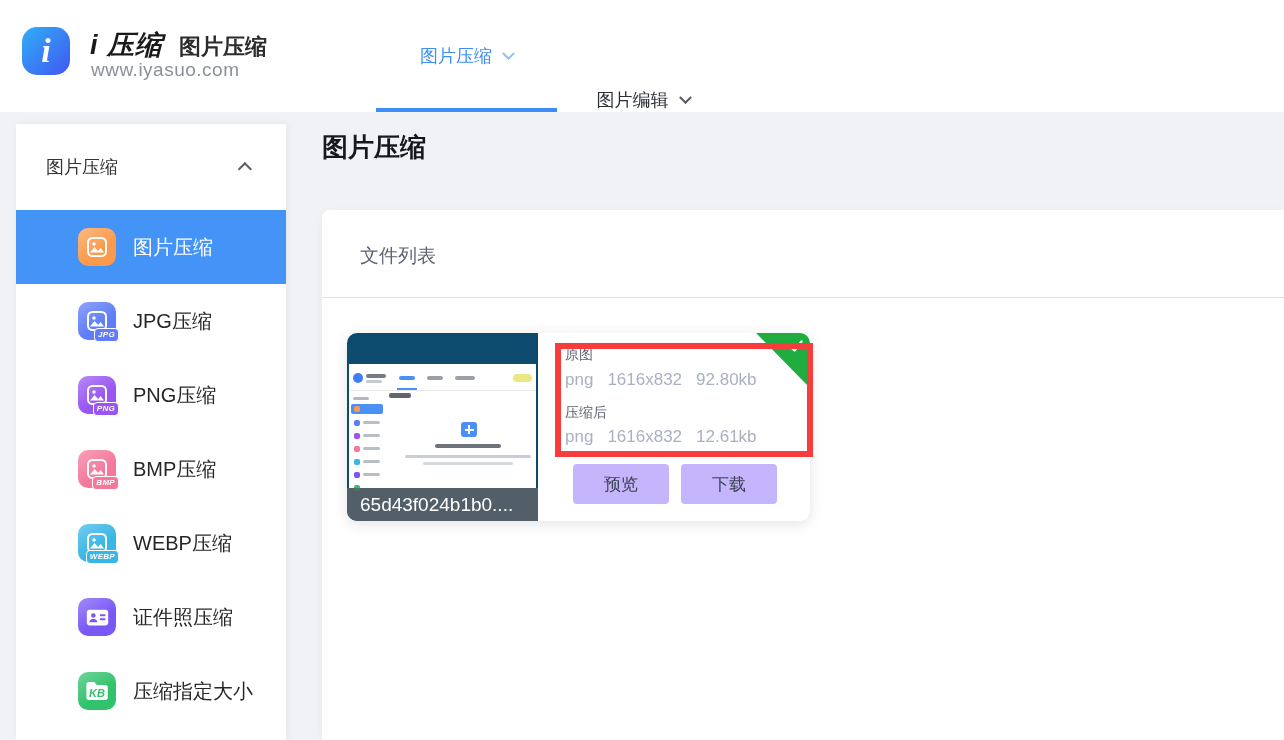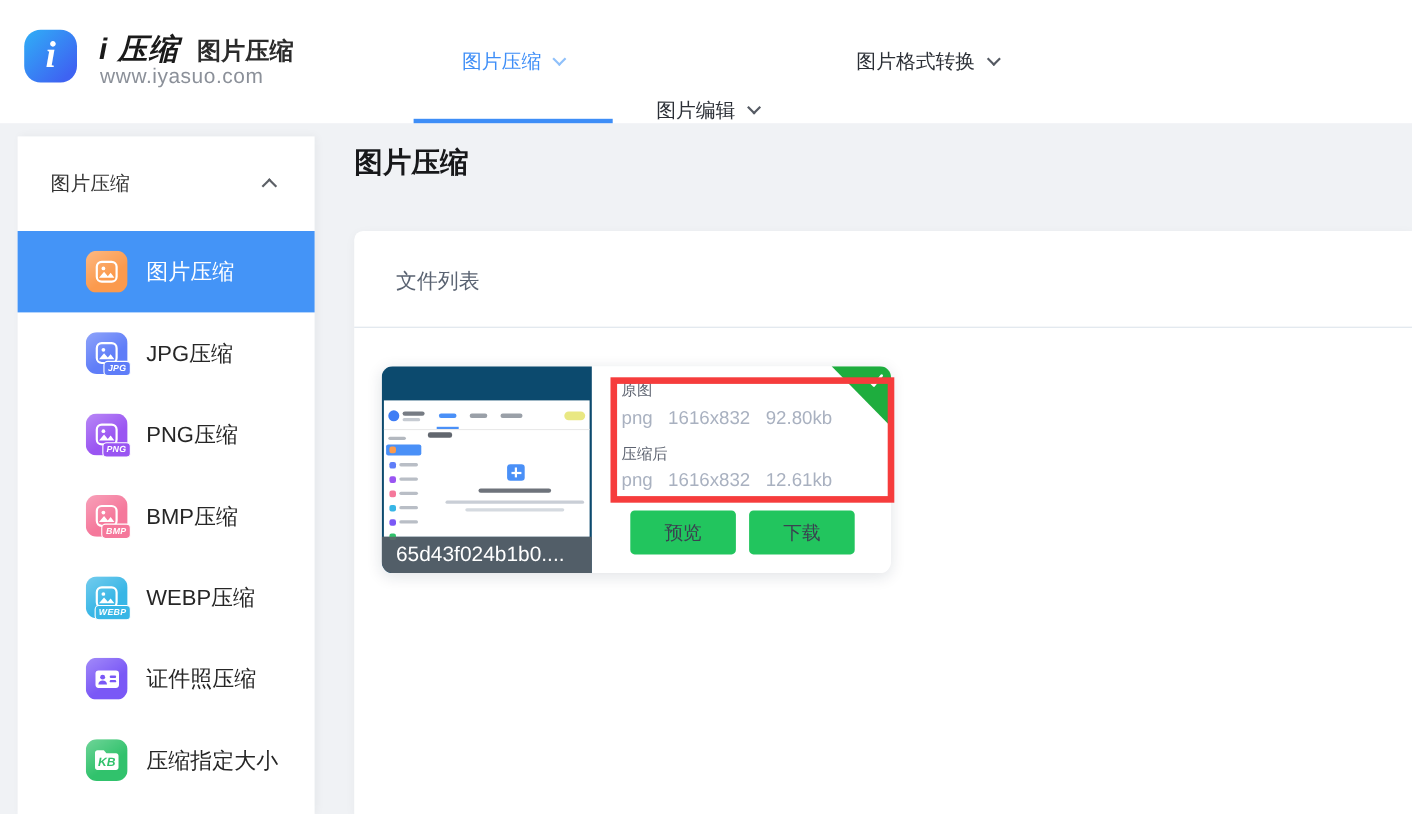--- a/index.html
+++ b/index.html
@@ -98,21 +98,21 @@
   .corner-badge { position:absolute; top:0; right:0; width:0; height:0;
                   border-left:54px solid transparent; border-top:55px solid #1ead3e; }
   .corner-check { position:absolute; top:5px; right:6px; }
 
   .info-label { position:absolute; left:218px; font-size:14px; color:#5d6370; }
   .info-value { position:absolute; left:218px; font-size:17px; color:#a9b1c0; white-space:nowrap; }
   .info-value span { margin-right:14px; }
   .lbl-orig { top:13px; } .val-orig { top:37px; }
   .lbl-comp { top:71px; } .val-comp { top:94px; }
 
-  .card-btn { position:absolute; top:131px; width:96px; height:40px; background:#22c55e; border:none;
+  .card-btn { position:absolute; top:131px; width:96px; height:40px; background:#c4b5fd; border:none;
               border-radius:4px; font-size:17px; color:#3a4150; cursor:pointer;
               font-family:"Liberation Sans","DejaVu Sans",sans-serif; }
   .btn-preview { left:226px; } .btn-download { left:334px; }
 
   .annotation { position:absolute; left:233px; top:133px; width:258px; height:114px;
                 border:6px solid #f63c3c; z-index:5; pointer-events:none; }
 </style>
 </head>
 <body>
 
@@ -125,24 +125,20 @@
   <div class="brand-url">www.iyasuo.com</div>
 
   <div class="nav">
     <div class="tab tab-1 active" style="color: rgb(62, 142, 247);">
       <span>图片压缩</span>
       <span class="chev"></span>
       <span class="underline" style="background: rgb(62, 142, 247);"></span>
     </div>
     <div class="tab tab-2">
       <span>图片编辑</span>
-      <span class="chev"></span>
-    </div>
-    <div class="tab tab-3">
-      <span>图片格式转换</span>
       <span class="chev"></span>
     </div>
   </div>
 </div>
 
 <div class="sidebar">
   <div class="side-head">
     <span>图片压缩</span>
     <span class="chev-up"></span>
   </div>

